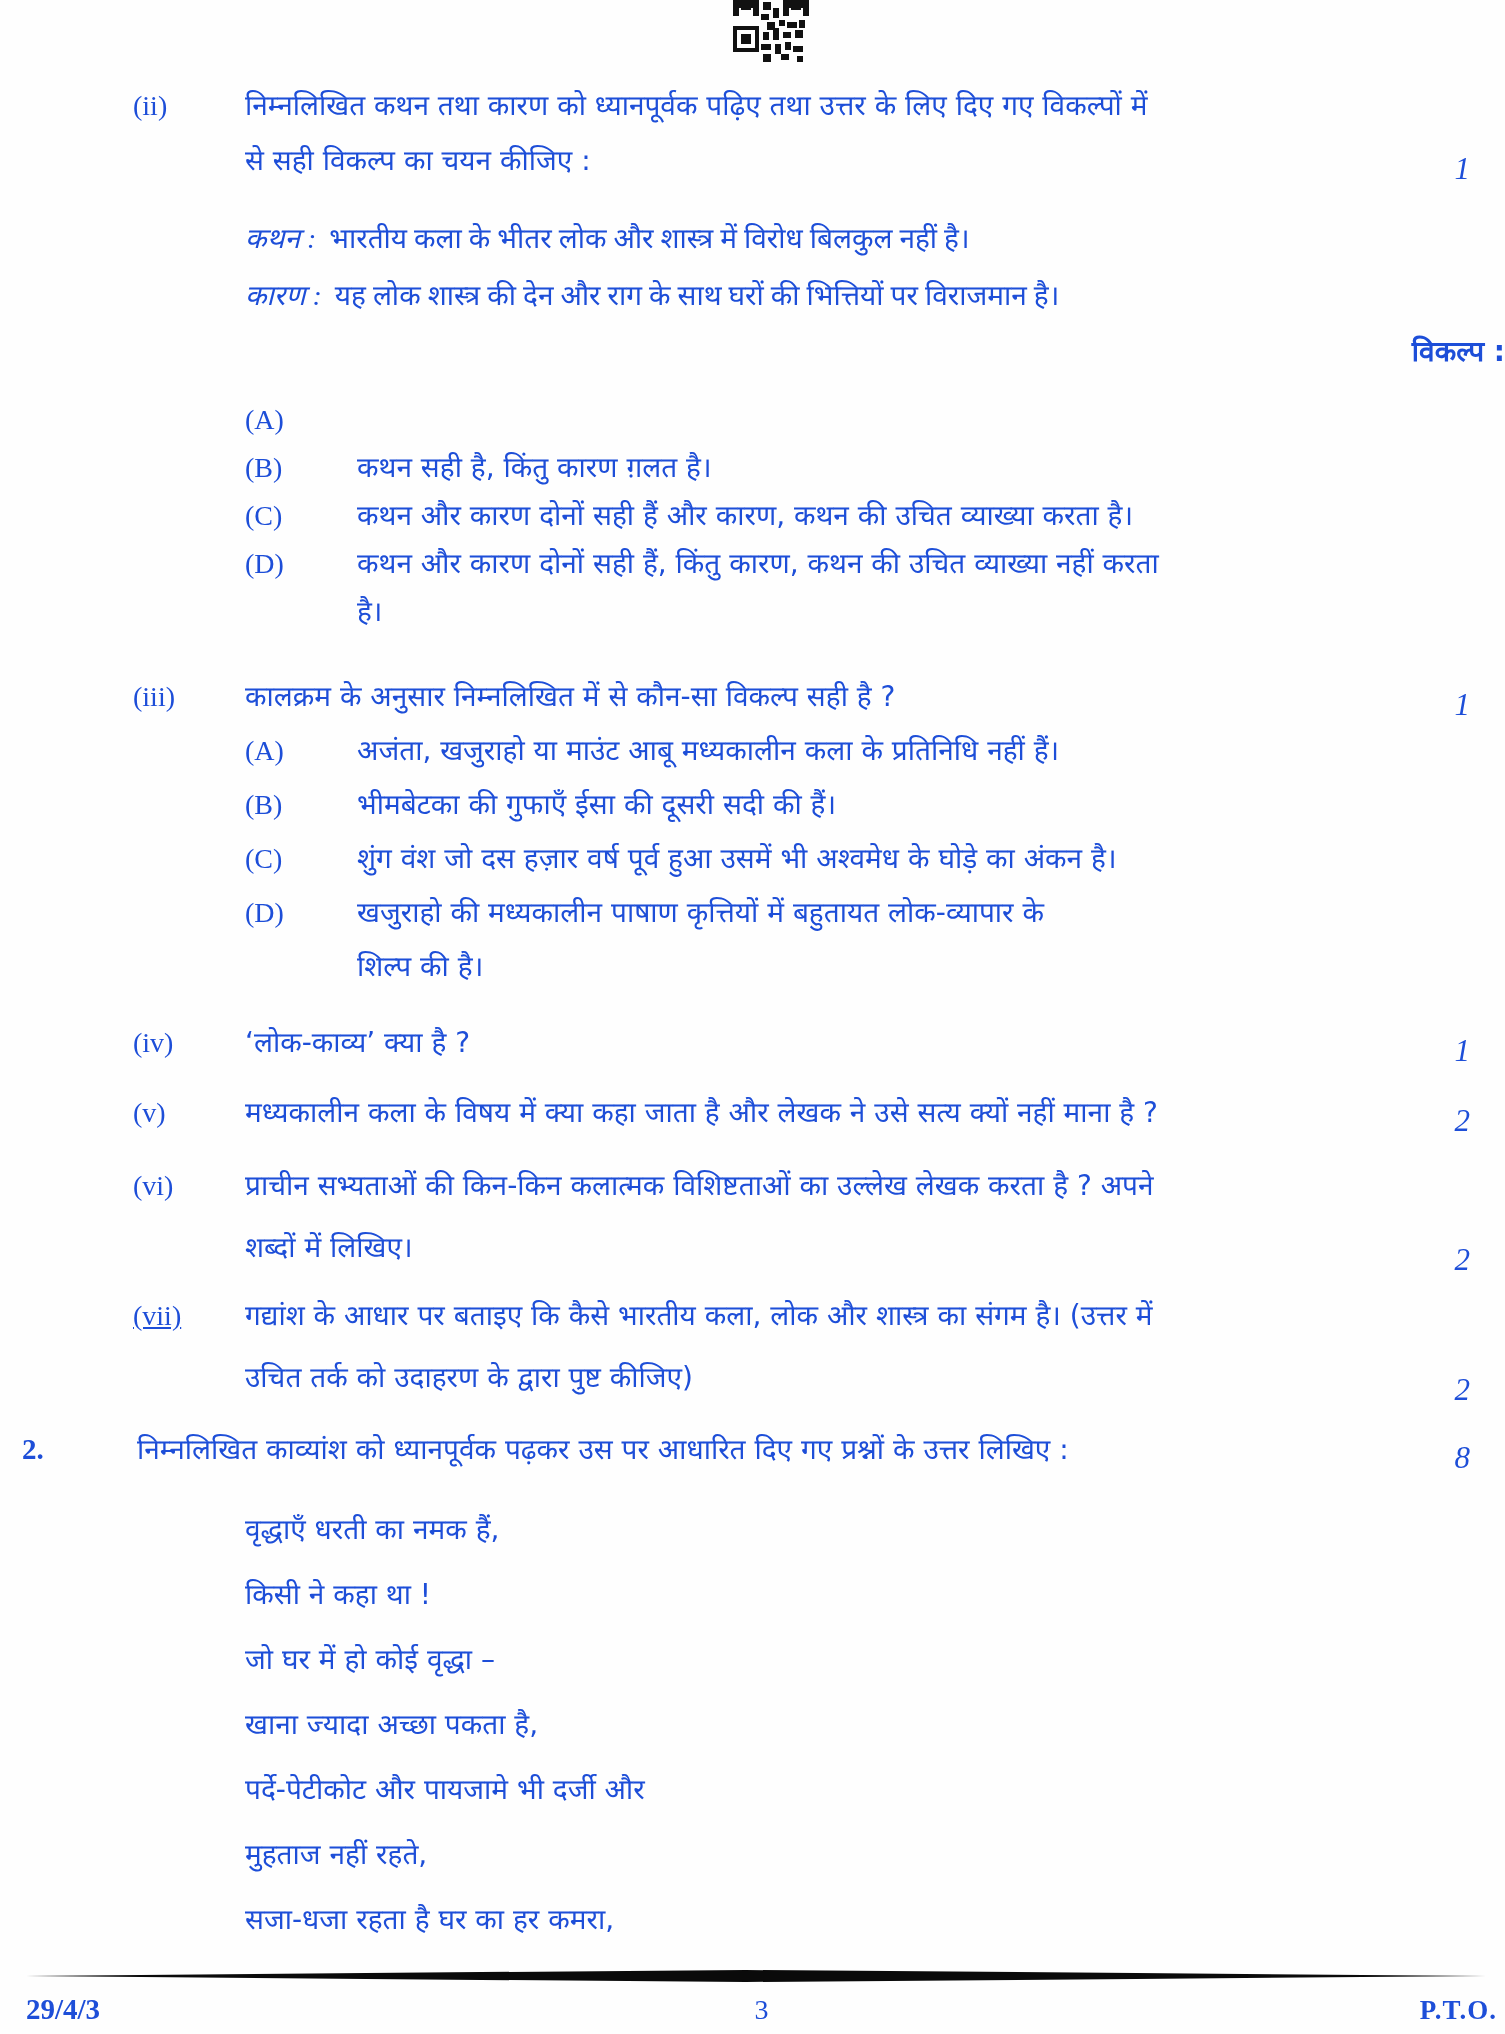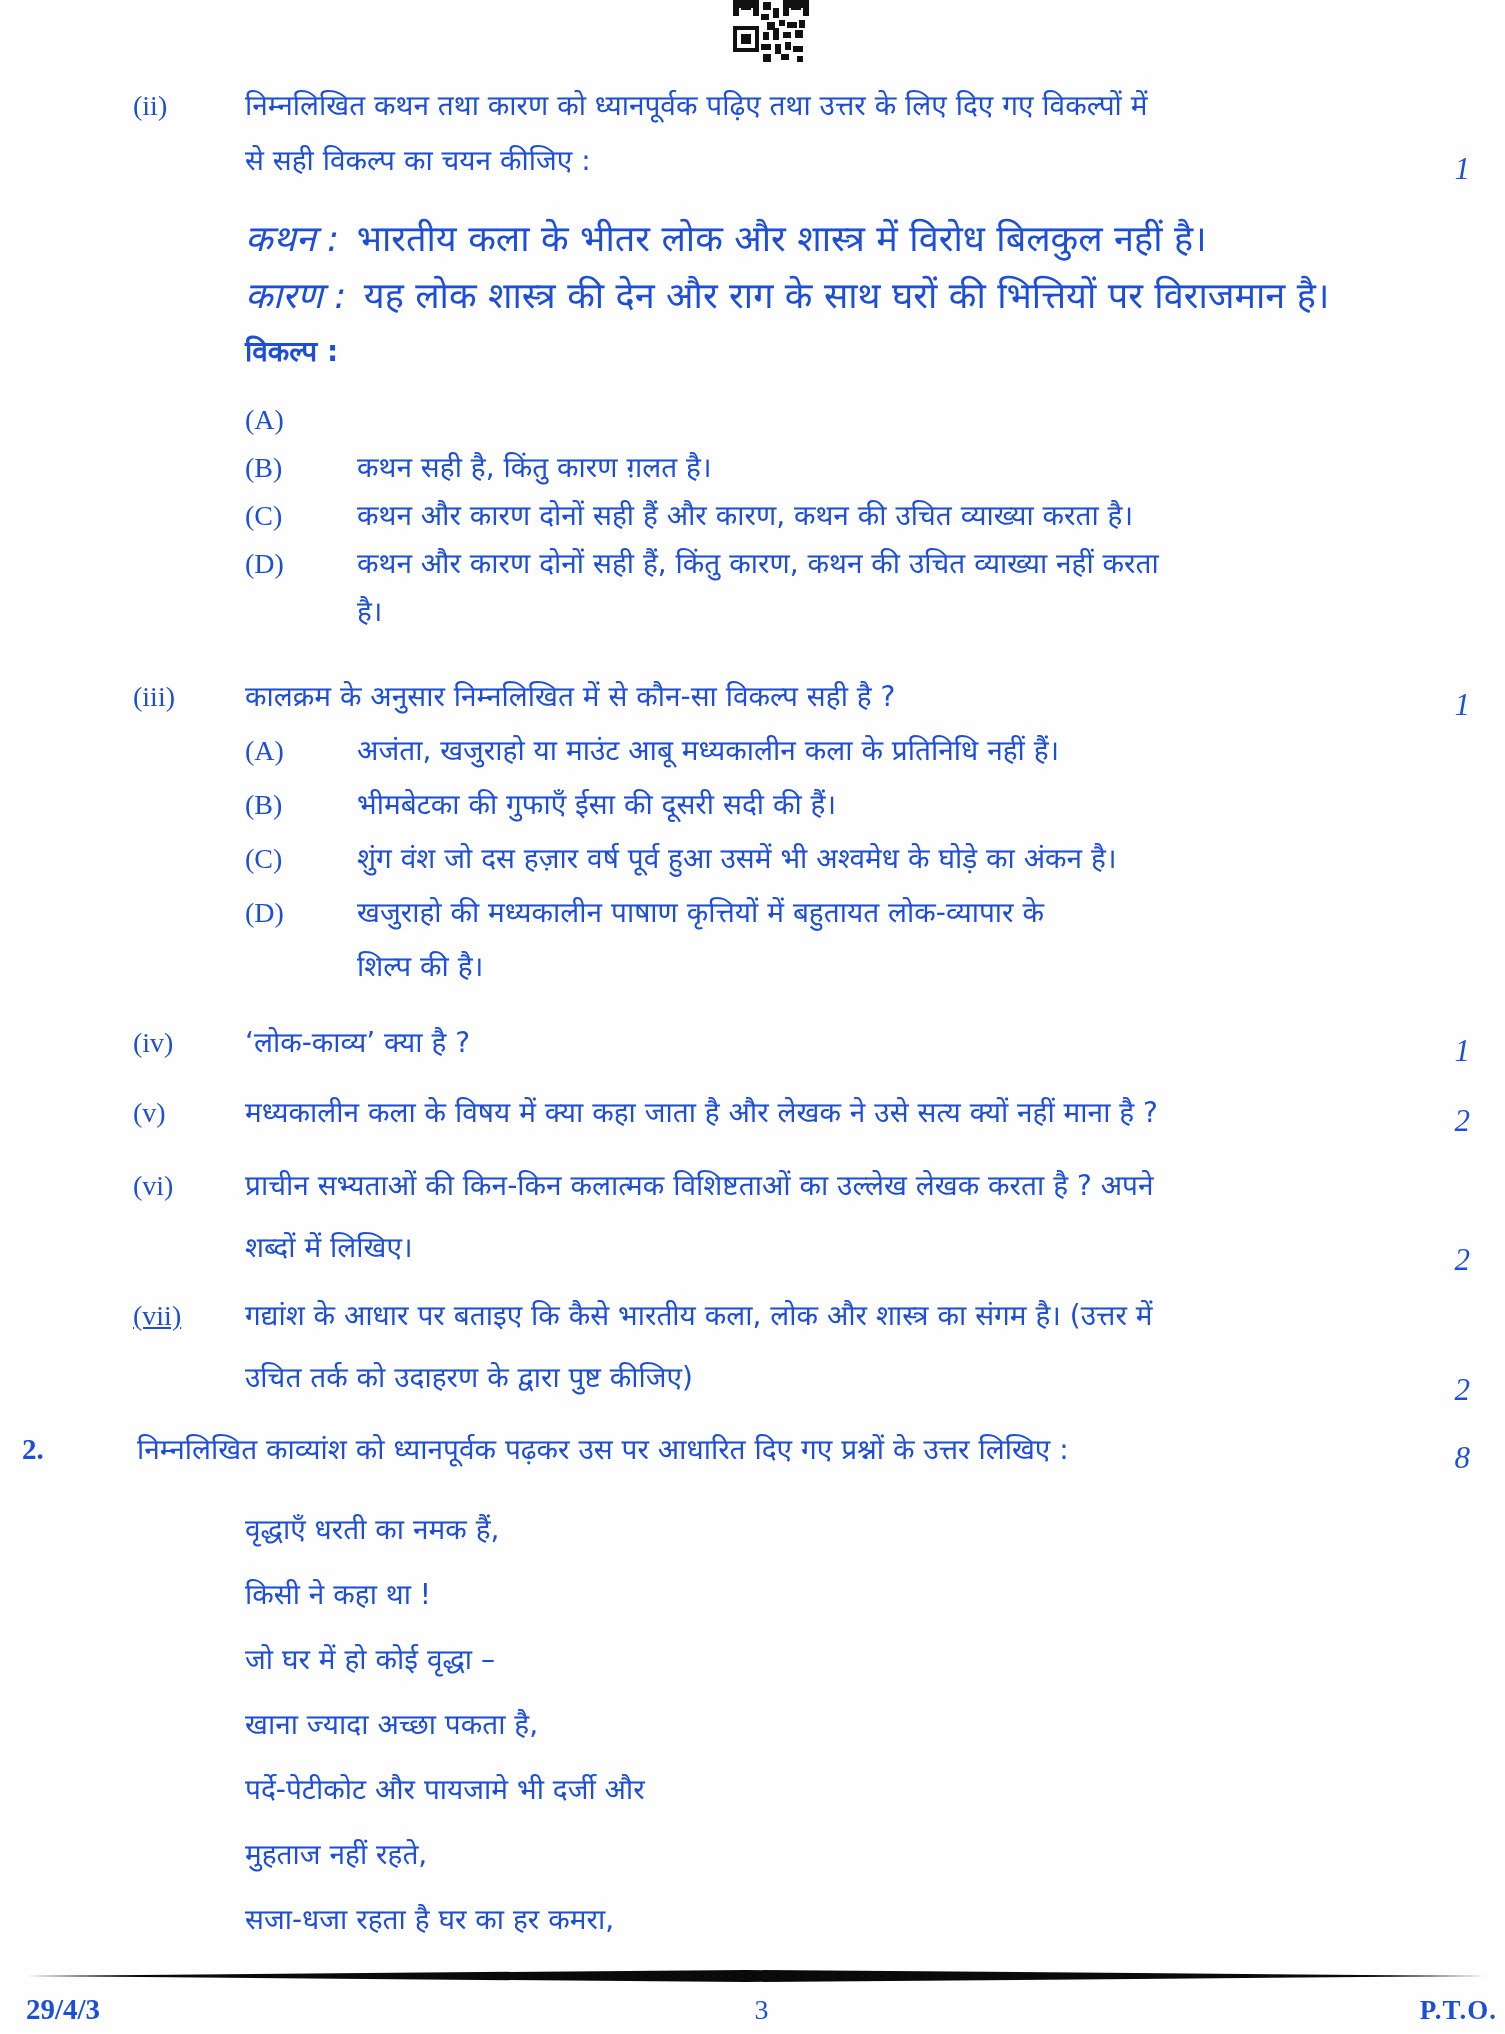--- a/index.html
+++ b/index.html
@@ -24,25 +24,25 @@
     position:absolute;left:-112px;top:0;
     font-family:"Liberation Serif",serif;
     font-size:28px;line-height:55px;
   }
   .q-marks{
     position:absolute;right:-310px;bottom:4px;
     font-family:"Liberation Serif",serif;
     font-style:italic;font-size:31px;line-height:1;
   }
 
-  .statements{margin-left:245px;margin-top:22px;font-size:36px;}
+  .statements{margin-left:245px;margin-top:22px;font-size:28px;font-family:Liberation Serif, serif;}
   .statement{line-height:57px;}
   .stmt-head{font-style:italic;margin-right:6px;}
 
-  .options-heading{margin-left:245px;margin-top:4px;font-weight:bold;font-size:28px;line-height:48px;}
+  .options-heading{margin-left:245px;margin-top:4px;font-weight:bold;font-size:28px;line-height:48px;text-align:right;}
 
   .options{margin-left:245px;width:915px;}
   .opt{display:grid;grid-template-columns:112px 1fr;font-size:28px;}
   .opt-label{font-family:"Liberation Serif",serif;}
 
   .q2-head{position:relative;margin-left:137px;width:1215px;font-size:28px;line-height:55px;}
   .q2-label{
     position:absolute;left:-115px;top:0;
     font-family:"Liberation Serif",serif;
     font-weight:bold;font-size:29px;line-height:55px;

